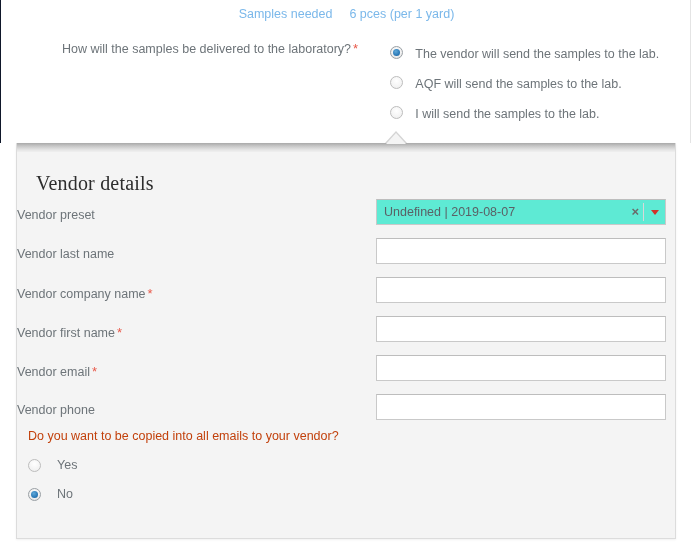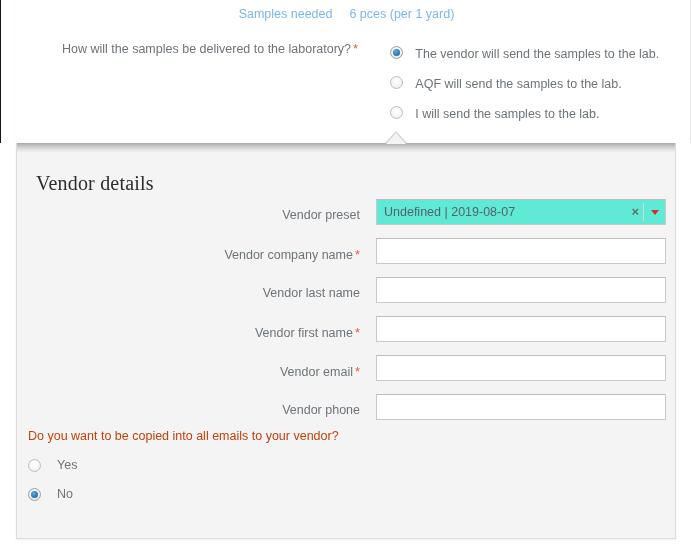--- a/index.html
+++ b/index.html
@@ -180,21 +180,20 @@
   }
   .frow {
     position: relative;
     height: 39px;
   }
   .flabel {
     position: absolute;
     left: 0;
     top: 9px;
     width: 343px;
-    text-align: right;
     font-size: 12.5px;
     color: #6d7479;
     white-space: nowrap;
   }
   .fctl {
     position: absolute;
     left: 359px;
     top: 0;
     width: 290px;
   }
@@ -359,30 +358,30 @@
           <span class="cdiv"></span>
           <span class="carrow">
               <i></i>
             </span>
         </div>
       </div>
     </div>
 
     <div class="frow">
       <div class="flabel">
+        <span>Vendor last name</span>
+      </div>
+      <div class="fctl">
+        <input class="textinput" type="text" value="" style="">
+      </div>
+    </div>
+
+    <div class="frow">
+      <div class="flabel">
         <span>Vendor company name</span><span class="req">*</span>
-      </div>
-      <div class="fctl">
-        <input class="textinput" type="text" value="" style="">
-      </div>
-    </div>
-
-    <div class="frow">
-      <div class="flabel">
-        <span>Vendor last name</span>
       </div>
       <div class="fctl">
         <input class="textinput" type="text" value="" style="">
       </div>
     </div>
 
     <div class="frow">
       <div class="flabel">
         <span>Vendor first name</span><span class="req">*</span>
       </div>

